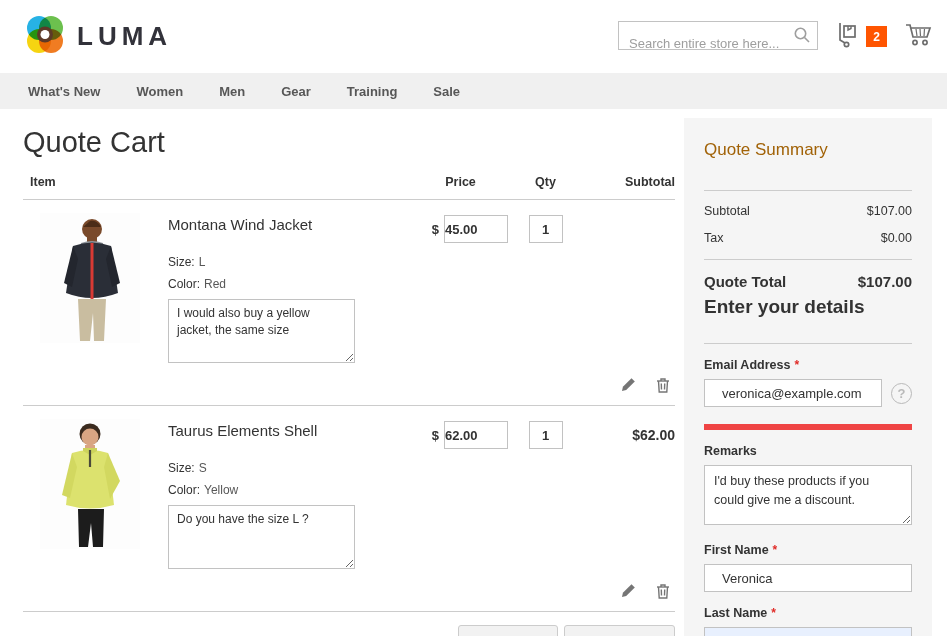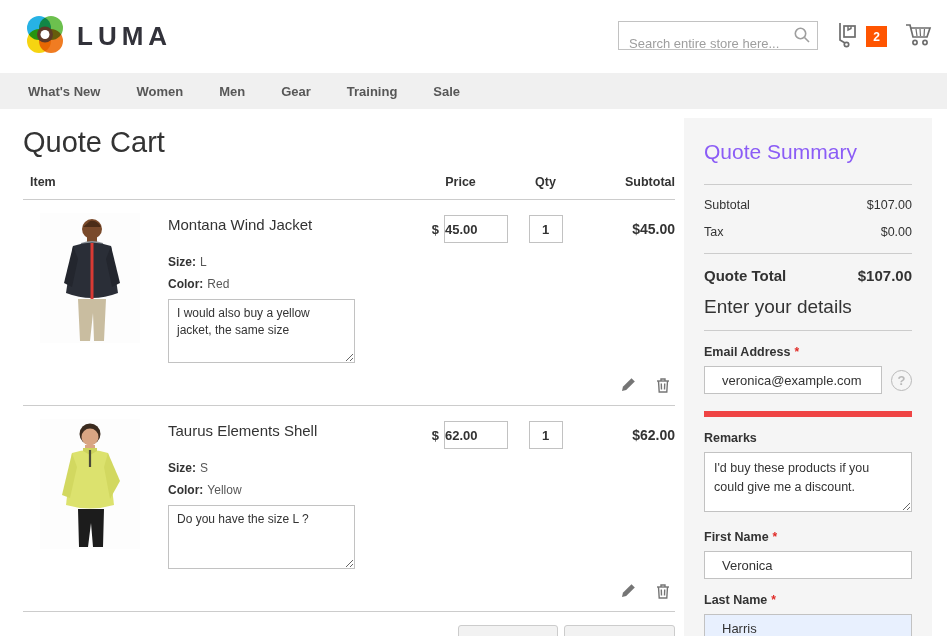--- a/index.html
+++ b/index.html
@@ -36,21 +36,21 @@
   .col-h { font-size:12.5px; font-weight:700; color:#333; }
   .col-h.item { grid-column:1 / span 2; padding-left:7px; }
   .col-h.price { text-align:center; }
   .col-h.qty { text-align:center; }
   .col-h.subtotal { text-align:right; }
 
   .cart-row { display:grid; grid-template-columns:145px 245px 95px 75px 92px; padding-top:13px; }
   .item-photo { width:100px; height:130px; margin-left:17px; background:#fff; }
   .item-name { font-size:15px; color:#333; margin:3px 0 22px; }
   .opt { font-size:12px; margin-bottom:8px; }
-  .opt b { font-weight:700; }
+  .opt b { font-weight:400; }
   .opt span.val { color:#575757; margin-left:4px; }
   .comment-box { width:187px; height:64px; border:1px solid #c2c2c2; font-family:inherit;
     font-size:12px; color:#333; padding:5px 8px; resize:both; line-height:1.45; }
   .price-cell { display:flex; align-items:flex-start; justify-content:flex-end; gap:5px; padding-top:2px; }
   .currency { font-size:13px; font-weight:700; padding-top:7px; }
   .price-input { width:64px; height:28px; border:1px solid #c2c2c2; text-align:left;
     font-size:13px; font-weight:700; color:#333; font-family:inherit; }
   .qty-cell { text-align:center; padding-top:2px; }
   .qty-input { width:34px; height:28px; border:1px solid #c2c2c2; text-align:center;
     font-size:13px; font-weight:700; color:#333; font-family:inherit; }
@@ -58,25 +58,25 @@
   .row-actions { display:flex; justify-content:flex-end; gap:20px; padding:10px 5px 12px 0;
     border-bottom:1px solid #ccc; }
   .icon-btn { cursor:pointer; display:flex; }
 
   .cart-buttons { display:flex; justify-content:flex-end; gap:6px; padding:13px 0; }
   .btn-secondary { background:#f2f2f2; border:1px solid #ccc; border-radius:3px; font-family:inherit;
     font-size:13px; color:#333; padding:7px 14px; cursor:pointer; }
 
   
   .sidebar { width:249px; background:#f5f5f5; margin-top:9px; padding:14px 20px 20px; }
-  .summary-title { font-size:21px; font-weight:300; color:#8b5cf6; padding:8px 0 20px; border-bottom:1px solid #ccc; }
+  .summary-title { font-size:17px; font-weight:300; color:#a16207; padding:8px 0 30px; border-bottom:1px solid #ccc; }
   .tot-row { display:flex; justify-content:space-between; font-size:12.5px; color:#333; margin-top:13px; }
   .tot-rows { padding-bottom:14px; border-bottom:1px solid #ccc; }
   .grand-row { display:flex; justify-content:space-between; font-size:15px; font-weight:700; margin-top:13px; }
-  .details-title { font-size:19px; font-weight:400; color:#333; margin-top:12px; padding-bottom:12px; border-bottom:1px solid #ccc; }
+  .details-title { font-size:19px; font-weight:700; color:#333; margin-top:6px; padding-bottom:25px; border-bottom:1px solid #ccc; }
   .field-label { font-size:12.5px; font-weight:700; color:#333; margin-top:14px; margin-bottom:7px; }
   .req { color:#e02b27; margin-left:4px; font-size:12px; }
   .field-row { display:flex; align-items:center; gap:9px; }
   .text-input { flex:1; height:28px; border:1px solid #c2c2c2; background:#fff; padding:0 17px;
     font-size:13px; color:#333; font-family:inherit; width:100%; }
   .text-input.autofill { background:#e8f0fe; }
   .help-circle { width:21px; height:21px; border:1px solid #b9b9b9; border-radius:50%; color:#b9b9b9;
     font-size:13px; font-weight:700; display:flex; align-items:center; justify-content:center; flex:none; cursor:pointer; }
   .email-block { padding-bottom:17px; border-bottom:6px solid #ef4444; }
   .remarks-box { width:100%; height:60px; border:1px solid #c2c2c2; background:#fff; font-family:inherit;
@@ -187,21 +187,20 @@
         </div>
         <textarea class="comment-box" style="">I would also buy a yellow jacket, the same size</textarea>
       </div>
       <div class="price-cell">
         <span class="currency">$</span>
         <input class="price-input" value="45.00" style="">
       </div>
       <div class="qty-cell">
         <input class="qty-input" value="1" style="">
       </div>
-      <div class="sub-cell">$45.00</div>
     </div>
     <div class="row-actions">
       <span class="icon-btn">
         <svg width="15" height="15" viewBox="0 0 15 15" fill="#757575">
           <path d="M10.5 1.2 L13.8 4.5 L5.2 13.1 L1 14 L1.9 9.8 Z"></path>
         </svg>
       </span>
       <span class="icon-btn">
         <svg width="14" height="16" viewBox="0 0 14 16" fill="none" stroke="#757575" stroke-width="1.4">
           <path d="M1 4 H13"></path>

